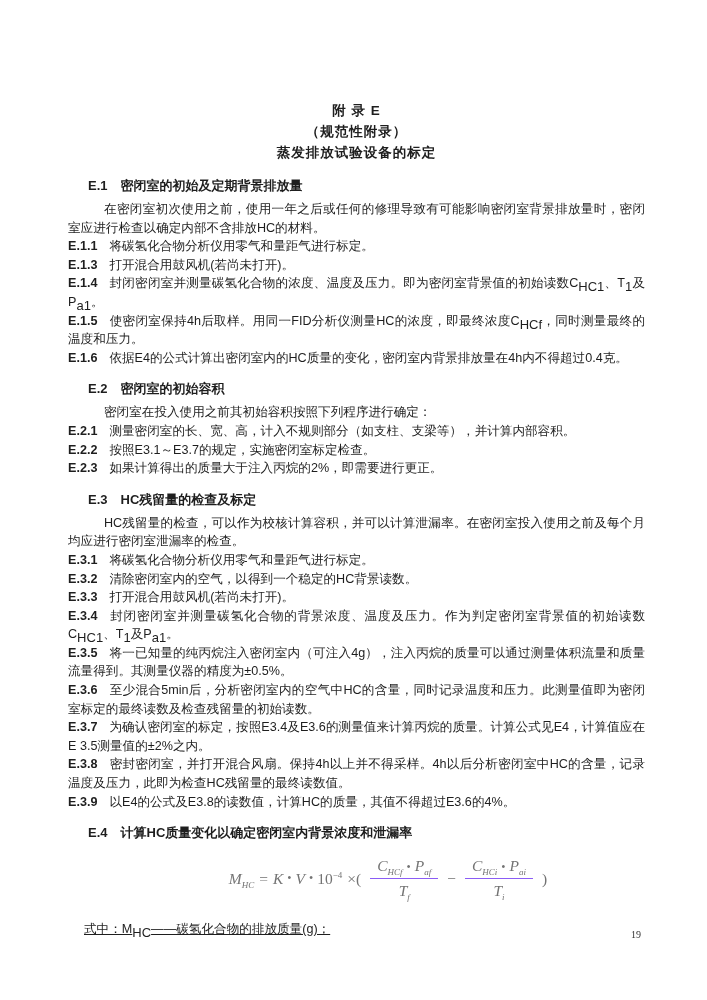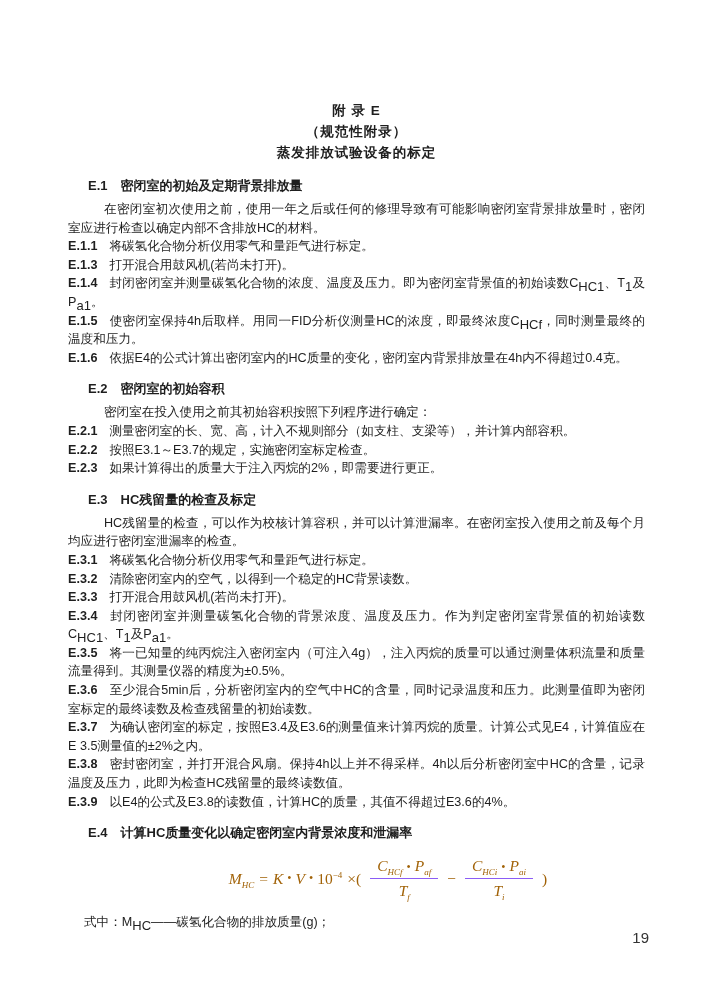--- a/index.html
+++ b/index.html
@@ -27,36 +27,36 @@
   p.intro{text-indent:36px;}
   p.item .lbl{font-weight:bold;margin-right:12px;white-space:nowrap;}
   sub{font-size:13px;line-height:0;}
   sup{font-size:8.5px;line-height:0;}
   
   .formula{
     display:flex;align-items:center;justify-content:center;
     margin:15px 0 7px 0;
     transform:translateX(34px);
     font-family:"Liberation Serif","DejaVu Serif",serif;
-    font-size:15.5px;color:#a16207;
+    font-size:15.5px;color:#737373;
     font-style:normal;
   }
   .formula .v{font-style:italic;}
   .formula sub,.formula sup{font-style:italic;font-size:9px;}
   .formula sup.up{font-style:normal;}
   .formula .op{margin:0 5px;font-style:normal;}
   .formula .dot{margin:0 4px;font-size:12px;}
   .frac{display:inline-flex;flex-direction:column;align-items:center;margin:0 4px;}
   .frac .num{padding:0 7px 3px 7px;border-bottom:1px solid #8b5cf6;}
   .frac .den{padding-top:3px;}
-  p.where{text-indent:16px;margin-top:13px;}
+  p.where{text-indent:16px;margin-top:20px;text-decoration:underline;}
   .pagenum{
-    position:absolute;top:929px;right:58px;
-    font-family:Liberation Sans, sans-serif;
-    font-size:15px;color:#333;
+    position:absolute;top:929px;right:66px;
+    font-family:Liberation Serif, serif;
+    font-size:10px;color:#333;
   }
 </style>
 </head>
 <body>
 
 <div class="page">
   <div class="content">
 
     <div class="titleblock">
       <div class="title-line">附  录  E</div>

